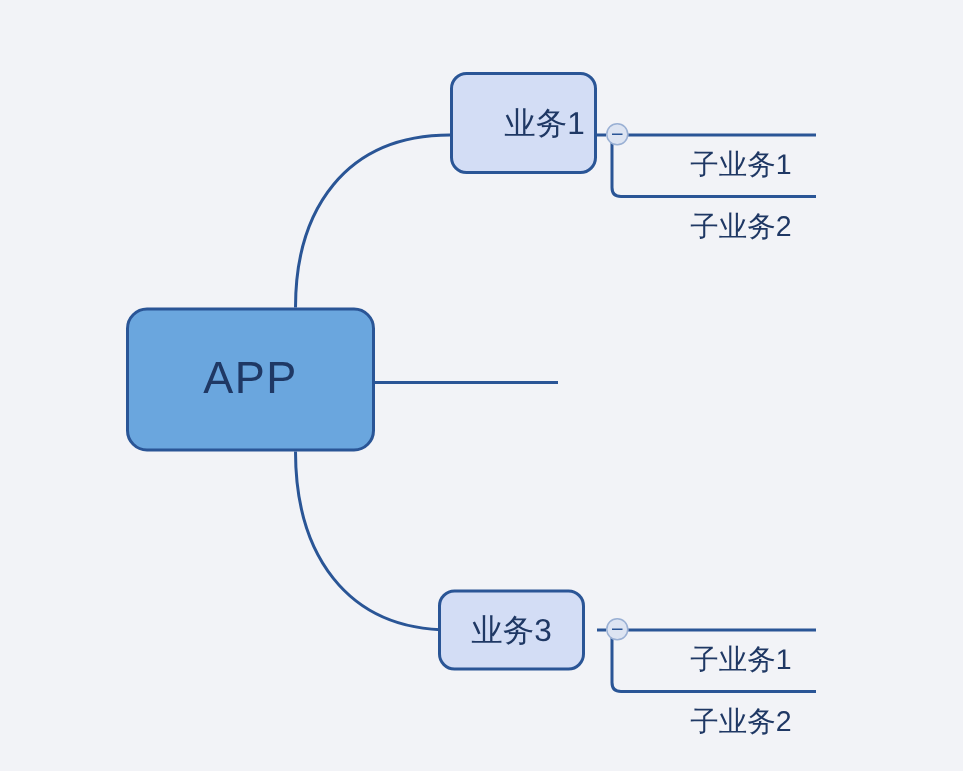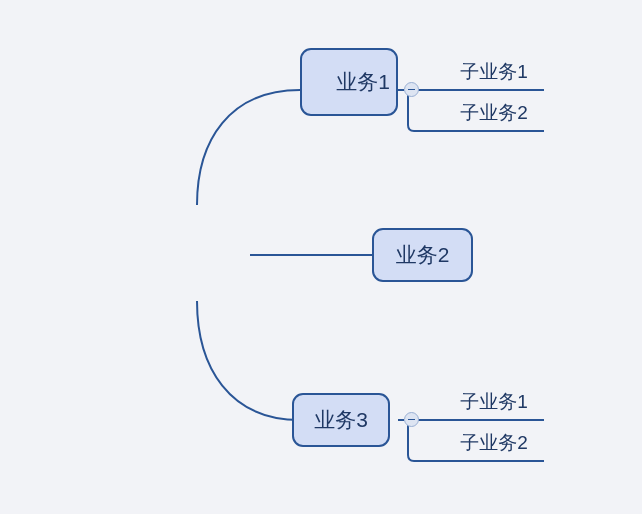--- a/index.html
+++ b/index.html
@@ -61,20 +61,21 @@
   .leaf {
     position: absolute;
     box-sizing: border-box;
     display: flex;
     align-items: center;
     justify-content: center;
     color: #1f3864;
     font-size: 19px;
     white-space: nowrap;
     padding-bottom: 4px;
+    margin-top: 38px;
   }
 
   
   .toggle {
     position: absolute;
     width: 15px;
     height: 15px;
     border-radius: 50%;
     background: #dde4f2;
     border: 1px solid #9ab0d4;
@@ -108,26 +109,26 @@
 
     <path d="M 419 90 L 544 90" fill="none" stroke="#2a5596" stroke-width="2"></path>
     <path d="M 419 90 L 414 90 Q 408 90 408 96 L 408 125 Q 408 131 414 131 L 544 131" fill="none" stroke="#2a5596" stroke-width="2"></path>
 
     <path d="M 398 420 L 404 420" fill="none" stroke="#2a5596" stroke-width="2"></path>
 
     <path d="M 419 420 L 544 420" fill="none" stroke="#2a5596" stroke-width="2"></path>
     <path d="M 419 420 L 414 420 Q 408 420 408 426 L 408 455 Q 408 461 414 461 L 544 461" fill="none" stroke="#2a5596" stroke-width="2"></path>
   </svg>
 
+  <div class="node node-root">
+    <span>APP</span>
+  </div>
 
   <div class="node node-branch node-b1">
     <span>业务1</span>
-  </div>
-  <div class="node node-branch node-b2">
-    <span>业务2</span>
   </div>
   <div class="node node-branch node-b3">
     <span>业务3</span>
   </div>
 
   <div class="toggle toggle-b1">
     <span class="bar"></span>
   </div>
   <div class="toggle toggle-b3">
     <span class="bar"></span>

